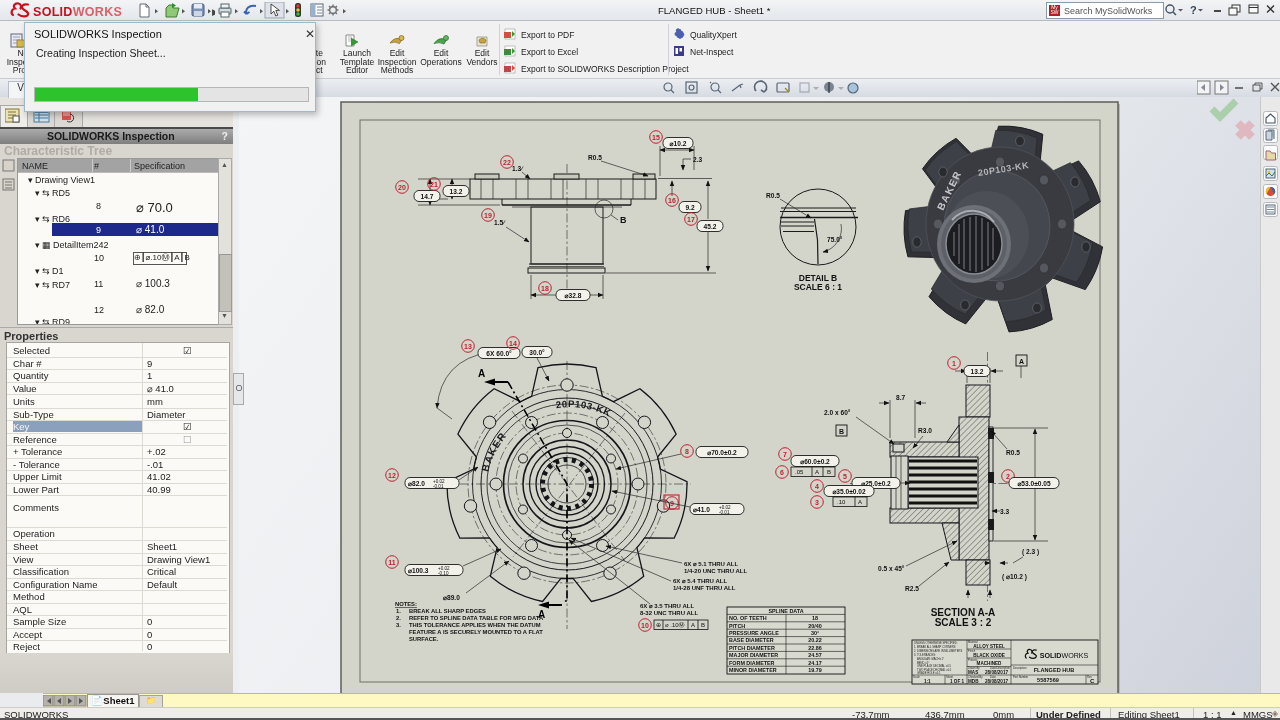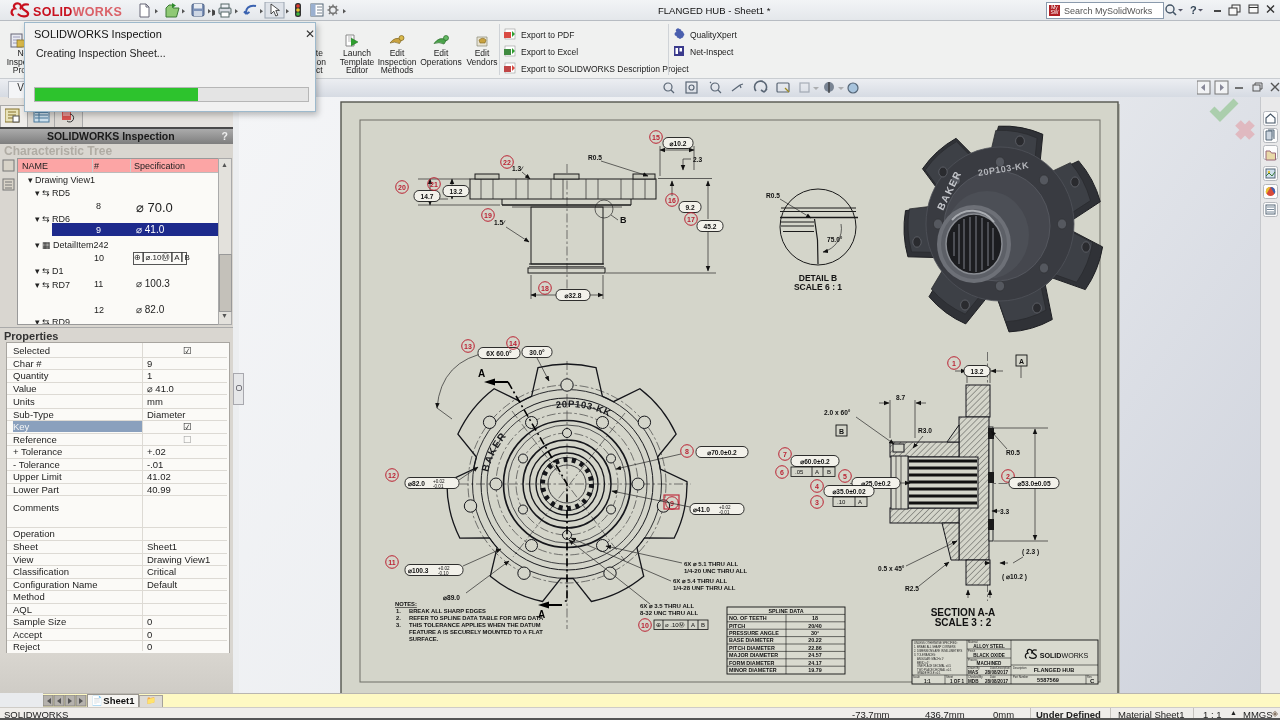--- a/index.html
+++ b/index.html
@@ -709,21 +709,21 @@
         <rect x="0" y="1" width="9" height="11" fill="#d9534f"></rect>
         <path d="M1 3 h7 M1 5 h7 M1 7 h7" stroke="#fff" stroke-width="0.8"></path>
         <path d="M8 6 a4 4 0 1 1 -3 7" fill="none" stroke="#333"></path>
       </g>
   </svg>
 
   <div class="abs" style="left:0;top:30px;width:233px;height:15px;background:linear-gradient(#ababab,#7e7e7e);border-top:2px solid #4a4a4a;color:#1a1a1a;font-weight:bold;font-size:10.5px;text-align:center;line-height:14px;">SOLIDWORKS Inspection <span style="float:right;margin-right:5px;color:#eee;">?</span></div>
   <div class="abs" style="left:4px;top:47px;font-size:12px;font-weight:bold;color:#b0aca4;">Characteristic Tree</div>
 
   <div class="abs" style="left:17px;top:61px;width:206px;height:165px;background:#fbfaf7;border:1px solid #999;overflow:hidden;font-size:9px;color:#222;">
-    <div class="abs" style="left:0;top:0;width:206px;height:13px;background:#fca5a5;border-bottom:1px solid #bbb;">
+    <div class="abs" style="left:0;top:0;width:206px;height:13px;background:#a3a3a3;border-bottom:1px solid #bbb;">
       <span class="abs" style="left:4px;top:2px;">NAME</span>
         <span class="abs" style="left:76px;top:2px;">#</span>
         <span class="abs" style="left:116px;top:2px;">Specification</span>
       <span class="abs" style="left:74px;top:0;width:1px;height:13px;background:#ccc;"></span>
       <span class="abs" style="left:112px;top:0;width:1px;height:13px;background:#ccc;"></span>
     </div>
     <div class="abs" style="left:10px;top:16px;">▾ Drawing View1</div>
     <div class="abs" style="left:17px;top:29px;">▾ ⇆ RD5</div>
     <div class="abs" style="left:78px;top:42px;">8</div>
       <div class="abs" style="left:118px;top:41px;font-size:13px;">⌀ 70.0</div>
@@ -1075,21 +1075,21 @@
   <div class="abs" style="left:96px;top:1px;width:22px;height:12px;background:#dedbd5;border:1px solid #a5a29b;border-bottom:none;font-size:8px;text-align:center;color:#8a6;">📁</div>
 </div>
 <div id="statusbar">
   <div class="abs" style="left:4px;top:1px;">SOLIDWORKS</div>
   <div class="abs" style="left:852px;top:1px;">-73.7mm</div>
   <div class="abs" style="left:925px;top:1px;">436.7mm</div>
   <div class="abs" style="left:993px;top:1px;">0mm</div>
   <div class="abs" style="left:1036px;top:1px;font-weight:bold;">Under Defined</div>
   <div class="abs" style="left:1030px;top:0;width:1px;height:11px;background:#c5c2bd;"></div>
   <div class="abs" style="left:1110px;top:0;width:1px;height:11px;background:#c5c2bd;"></div>
-  <div class="abs" style="left:1118px;top:1px;">Material Sheet1</div>
+  <div class="abs" style="left:1118px;top:1px;">Editing Sheet1</div>
   <div class="abs" style="left:1193px;top:0;width:1px;height:11px;background:#c5c2bd;"></div>
   <div class="abs" style="left:1203px;top:1px;">1 : 1</div>
   <div class="abs" style="left:1230px;top:1px;font-size:7px;">▲</div>
   <div class="abs" style="left:1243px;top:1px;">MMGS</div>
   <div class="abs" style="left:1272px;top:1px;font-size:8px;color:#876;">◈</div>
 </div>
 <div id="bottomstrip"></div>
 <div id="dialog">
   <div class="abs" style="left:9px;top:5px;font-size:11px;color:#111;">SOLIDWORKS Inspection</div>
   <div class="abs" style="left:280px;top:4px;font-size:12px;color:#333;">✕</div>

